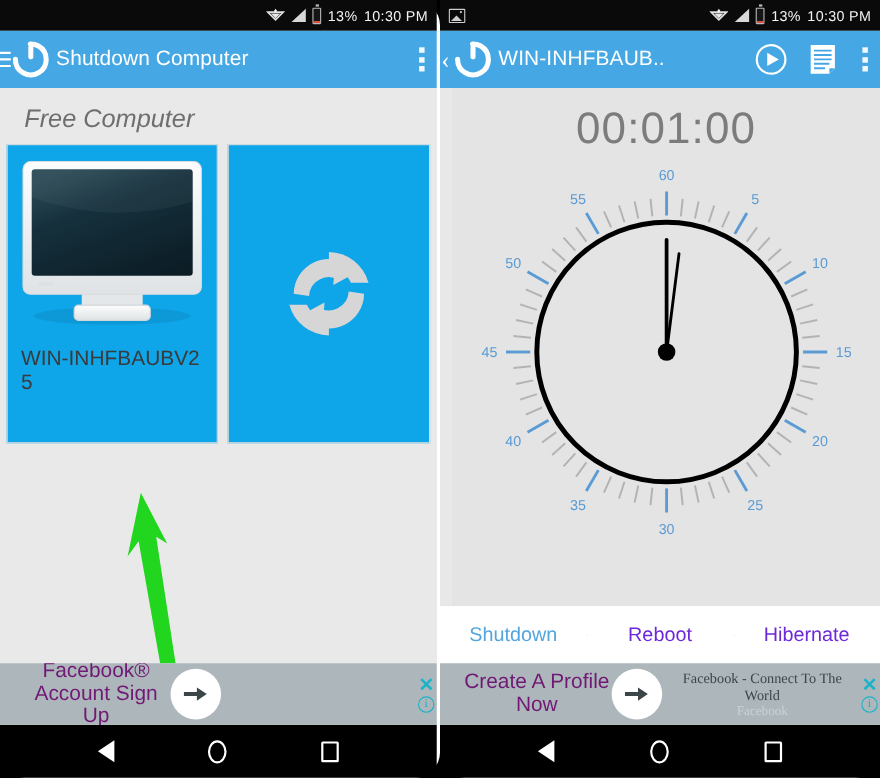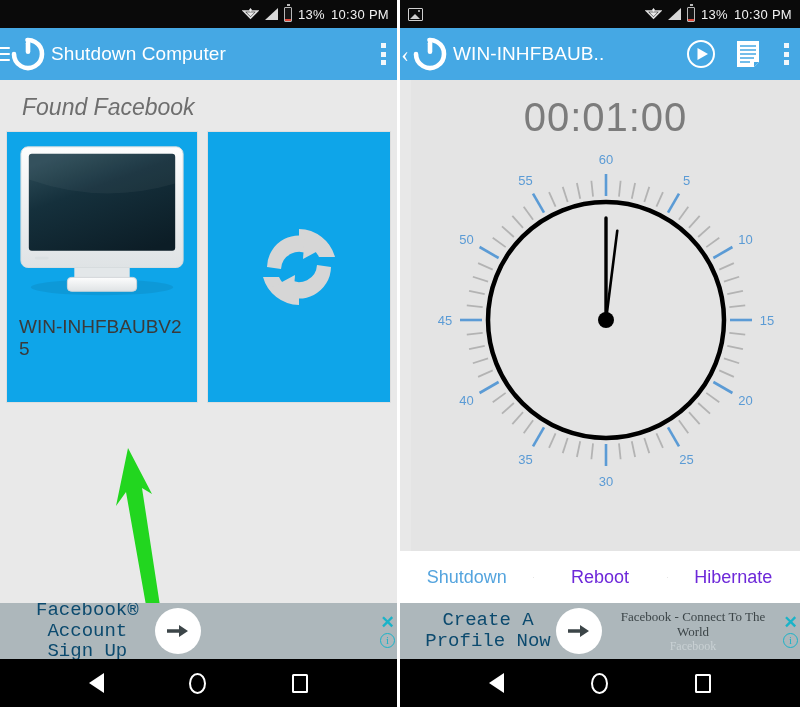--- a/index.html
+++ b/index.html
@@ -3,21 +3,21 @@
 <meta charset="utf-8">
 <style>
   * { box-sizing: border-box; margin: 0; padding: 0; }
   body {
     width: 800px; height: 707px;
     font-family: "Liberation Sans", sans-serif;
     background: #000; overflow: hidden;
   }
   .screens { display: flex; width: 800px; height: 707px; }
   .phone { width: 400px; height: 707px; position: relative; background: #e8e8e8;
-           display: flex; flex-direction: column; }
+           display: flex; flex-direction: column; border-radius: 23px; }
   .phone.left { border-right: 3px solid #ffffff; }
 
   
   .statusbar { height: 28px; background: #0a0a0a; display: flex; align-items: center;
                padding: 0 8px; flex: none; }
   .sb-left { display: flex; align-items: center; gap: 5px; flex: 1; }
   .sb-right { display: flex; align-items: center; gap: 6px; }
   .sb-text { color: #f2f2f2; font-size: 13px; letter-spacing: .3px; }
   .ico-image { width: 15px; height: 13px; border: 1.5px solid #cfcfcf; position: relative;
                border-radius: 1px; overflow: hidden; }
@@ -75,22 +75,22 @@
   .clock { width: 356px; height: 356px; }
   .tabbar { height: 52px; background: #fff; display: flex; align-items: center; flex: none; }
   .tab { flex: 1; text-align: center; font-size: 18px; color: #6d28d9; position: relative; }
   .tab.active { color: #54a4de; }
   .tab + .tab::before { content: ""; position: absolute; left: 0; top: 10px; bottom: 10px;
                         width: 1px; background: #e6e6e6; }
 
   
   .ad { height: 56px; background: #adb7bb; display: flex; align-items: center; flex: none;
         position: relative; overflow: hidden; }
-  .ad-head { flex: 1; text-align: center; color: #0c4a6e; font-size: 19px; line-height: 1.1;
-             font-family: Liberation Mono, monospace; padding-left: 20px; }
+  .ad-head { flex: 1; text-align: center; color: #701a75; font-size: 19px; line-height: 1.1;
+             font-family: Liberation Sans, sans-serif; padding-left: 20px; }
   .ad-circle { width: 46px; height: 46px; border-radius: 50%; background: #fff; flex: none;
                display: flex; align-items: center; justify-content: center; }
   .ad-arrow { width: 22px; height: 16px; }
   .ad-body { flex: 1.25; text-align: center; color: #3c4548; font-size: 13px; line-height: 1.18;
              font-family: "Liberation Serif", serif; padding: 0 22px 0 6px; }
   .ad-src { color: #c9d1d4; font-size: 12px; display: block; }
   .ad-ctl { position: absolute; right: 2px; top: 0; height: 100%; display: flex;
             flex-direction: column; justify-content: center; align-items: center; gap: 2px; }
   .ad-x { color: #1ab3c8; font-size: 17px; line-height: 1; font-weight: bold; }
   .ad-i { width: 15px; height: 15px; border: 1.5px solid #1ab3c8; border-radius: 50%;
@@ -145,21 +145,21 @@
       <div class="tb-actions">
         <span class="kebab">
           <i></i>
             <i></i>
             <i></i>
         </span>
       </div>
     </div>
 
     <div class="content">
-      <div class="found-title">Found Facebook</div>
+      <div class="found-title">Free Computer</div>
 
       <div class="cards">
 
         <div class="card pc">
           <span class="monitor">
             <svg viewBox="0 0 180 170" width="100%" height="170">
               <defs>
                 <linearGradient id="scr" x1="0.25" y1="0" x2="0.8" y2="1">
                   <stop offset="0" stop-color="#2b4a56"></stop>
                   <stop offset="0.35" stop-color="#15303c"></stop>

